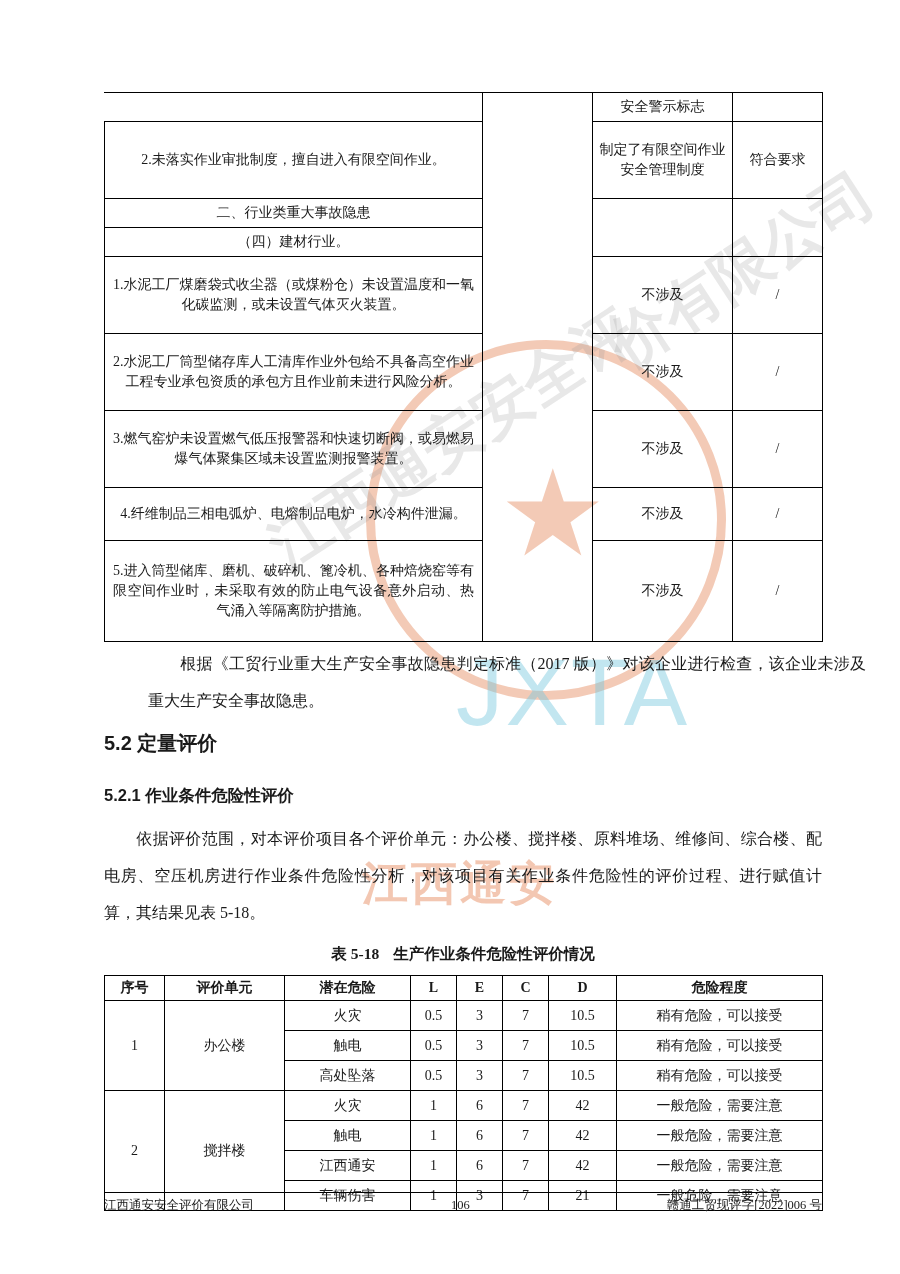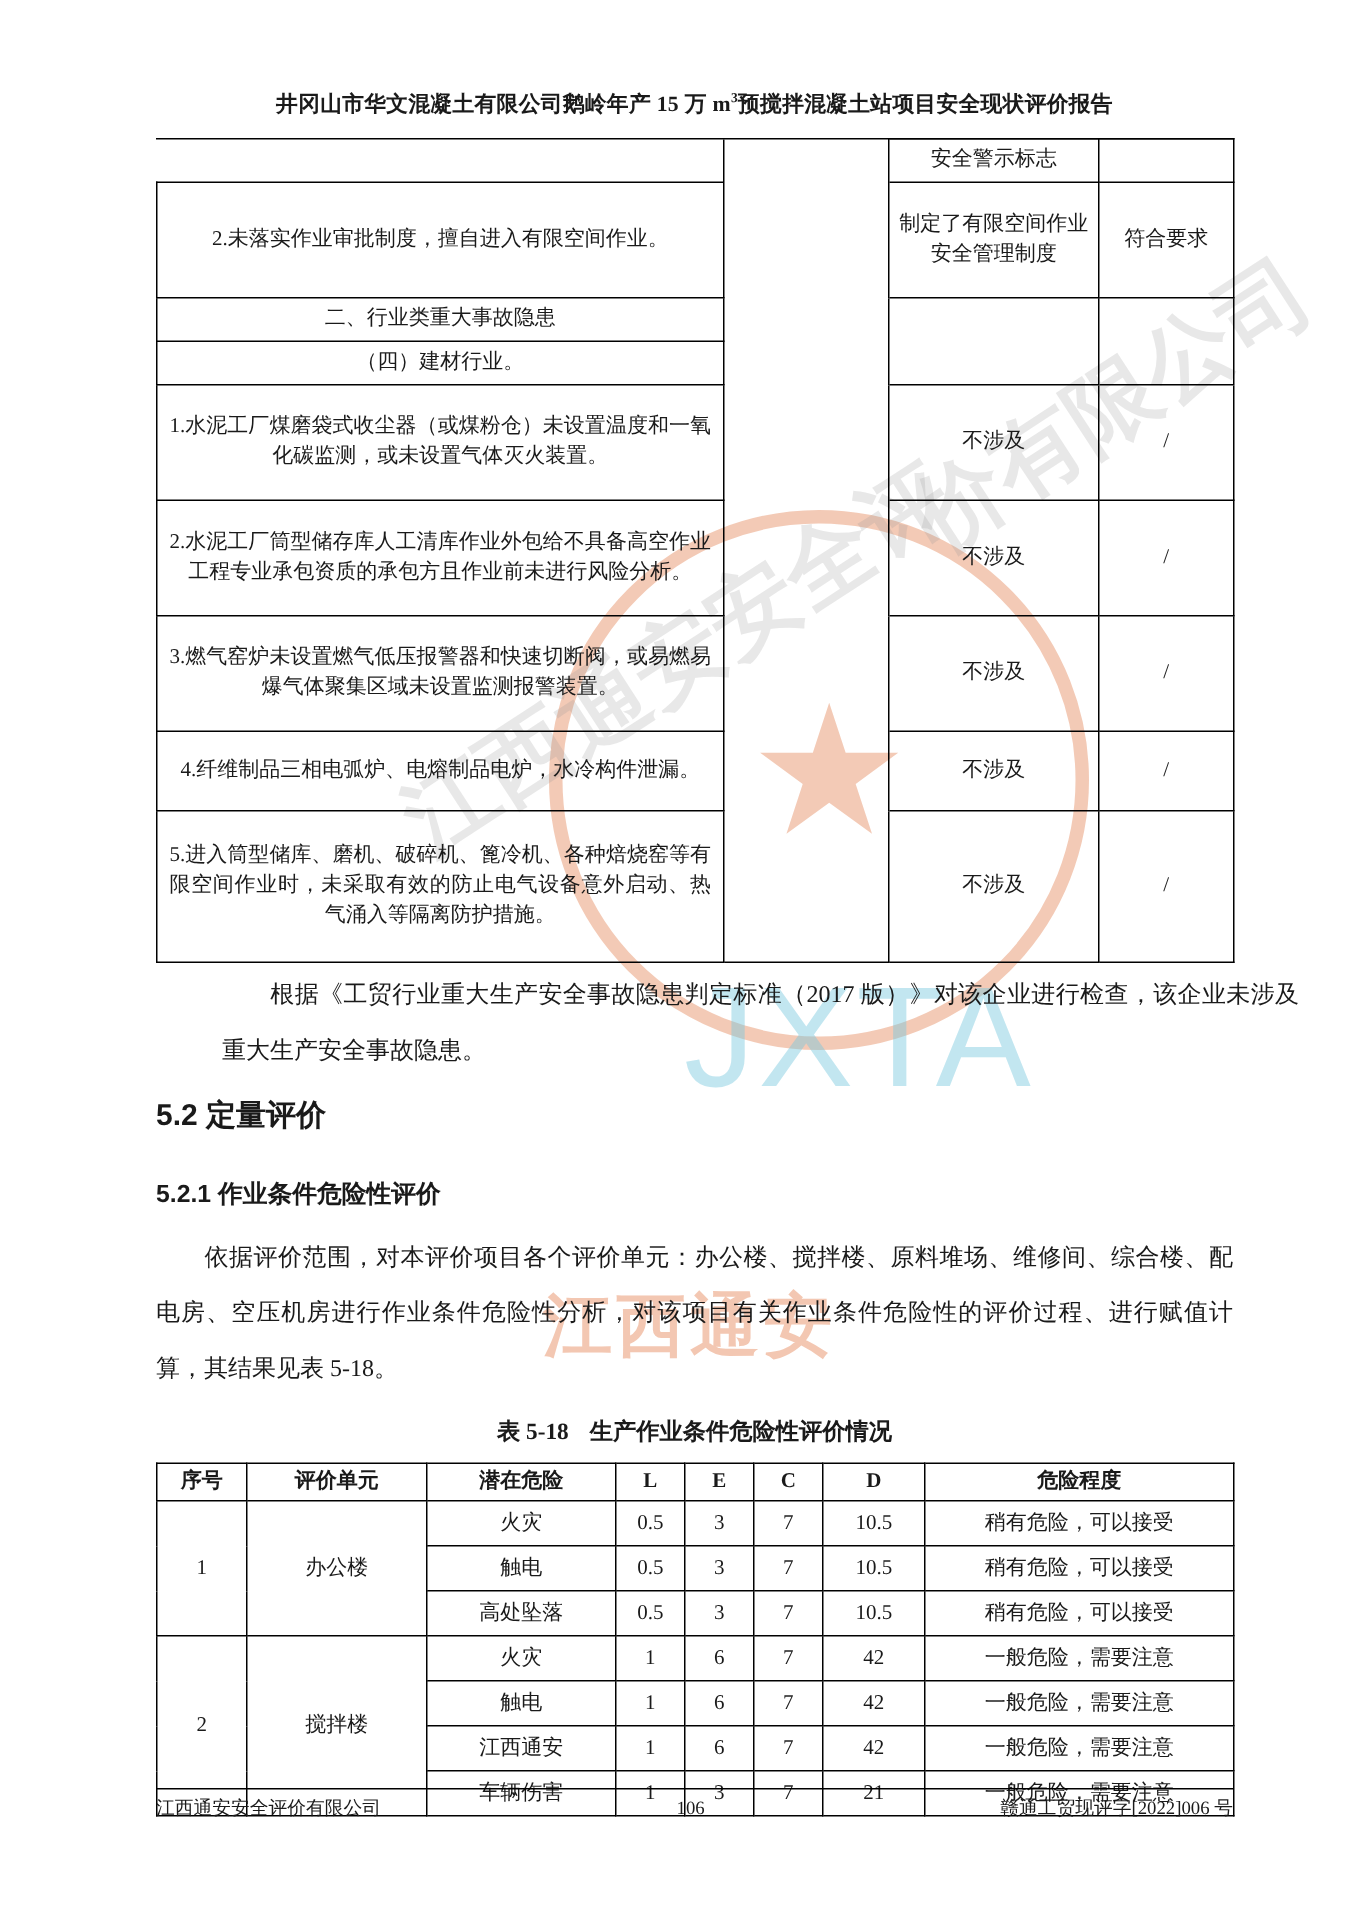--- a/index.html
+++ b/index.html
@@ -225,23 +225,20 @@
 <div class="page">
   <div class="content">
 
     <div class="wm wm-circle"></div>
     <div class="wm wm-star">★</div>
     <div class="wm wm-jxta">JXTA</div>
     <div class="wm wm-bottom-text">江西通安</div>
     <div class="wm wm-diag">江西通安安全评</div>
     <div class="wm wm-diag2">价有限公司</div>
 
-    <div class="doc-header">
-      <span>井冈山市华文混凝土有限公司鹅岭年产 15 万 </span><span>m</span><sup>3</sup><span>预搅拌混凝土站项目安全现状评价报告</span>
-    </div>
     <div class="header-rule"></div>
 
     <table class="tbl-hazard">
       <colgroup>
         <col style="width:378px">
         <col style="width:110px">
         <col style="width:140px">
         <col style="width:90px">
       </colgroup>
       <tbody>

